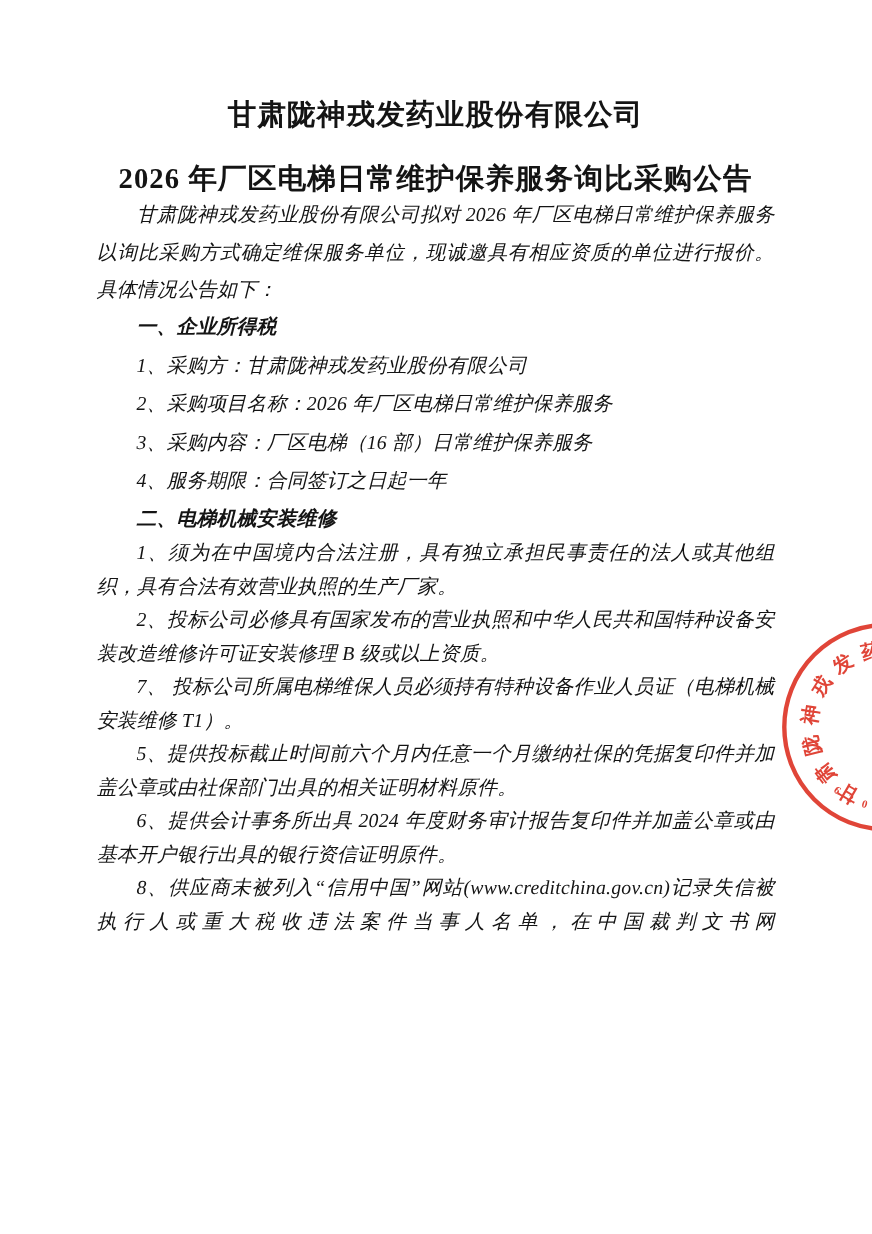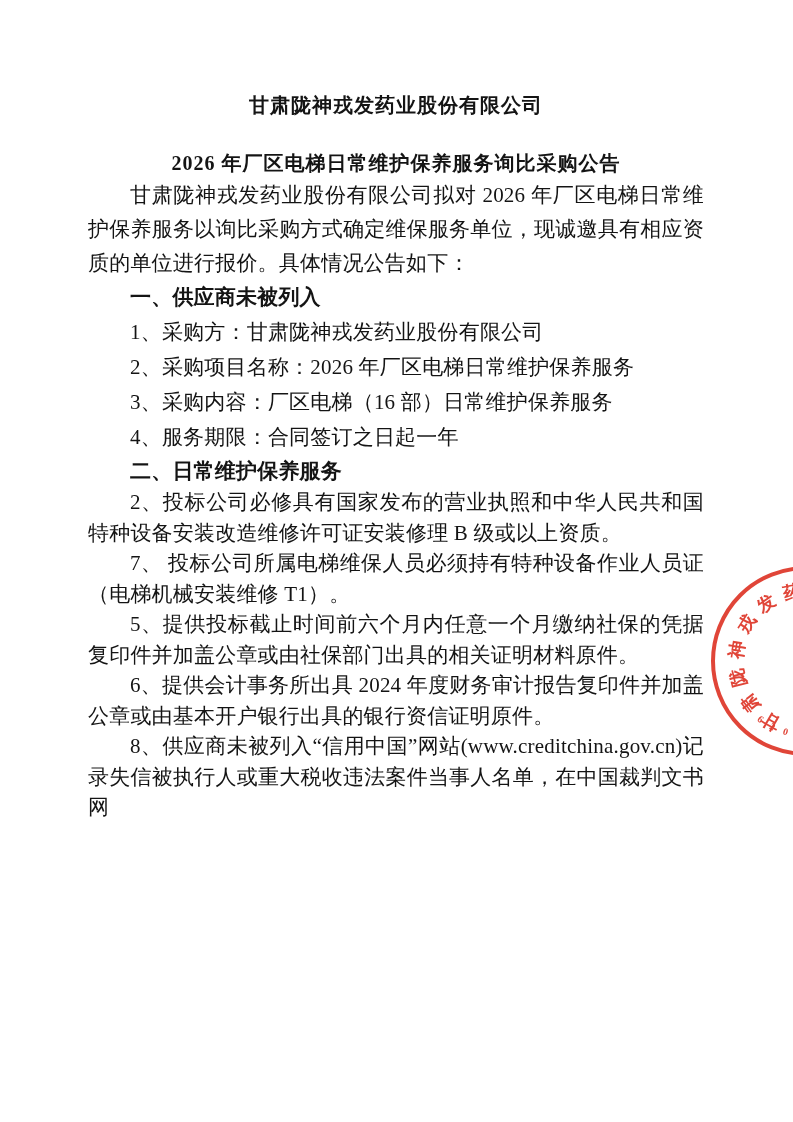--- a/index.html
+++ b/index.html
@@ -14,33 +14,34 @@
     color: #141414;
   }
   .content {
     position: absolute;
     left: 88px;
     top: 90px;
     width: 616px;
   }
   .doc-title {
     margin: 0;
-    font-size: 20px;
+    font-size: 26px;
     font-weight: 700;
     text-align: center;
     line-height: 30px;
     letter-spacing: 1px;
   }
   .doc-title.second { margin-top: 28px; }
   p.para {
     margin: 0;
-    font-size: 21px;
+    font-size: 18px;
     text-indent: 2em;
     text-align: justify;
     letter-spacing: 0.2px;
+    font-style: italic;
   }
   .intro { margin-top: 46px; line-height: 34px; }
   .sec-heading { font-weight: 700; }
   .s1 { line-height: 35px; }
   .s1-heading { line-height: 35px; }
   .s2-heading { line-height: 32px; }
   .s2 { line-height: 30.5px; }
   .last-justify { text-align-last: justify; }
   
   .seal {
@@ -74,27 +75,28 @@
 <body>
 
 <div class="page">
   <div class="content">
 
     <h1 class="doc-title">甘肃陇神戎发药业股份有限公司</h1>
     <h1 class="doc-title second">2026 年厂区电梯日常维护保养服务询比采购公告</h1>
 
     <p class="para intro">甘肃陇神戎发药业股份有限公司拟对 2026 年厂区电梯日常维护保养服务以询比采购方式确定维保服务单位，现诚邀具有相应资质的单位进行报价。具体情况公告如下：</p>
 
-    <p class="para s1-heading sec-heading">一、供应商未被列入</p>
+    <p class="para s1-heading sec-heading">一、企业所得税</p>
     <p class="para s1">1、采购方：甘肃陇神戎发药业股份有限公司</p>
     <p class="para s1">2、采购项目名称：2026 年厂区电梯日常维护保养服务</p>
     <p class="para s1">3、采购内容：厂区电梯（16 部）日常维护保养服务</p>
     <p class="para s1">4、服务期限：合同签订之日起一年</p>
 
-    <p class="para s2-heading sec-heading">二、日常维护保养服务</p>
+    <p class="para s2-heading sec-heading">二、电梯机械安装维修</p>
+    <p class="para s2">1、须为在中国境内合法注册，具有独立承担民事责任的法人或其他组织，具有合法有效营业执照的生产厂家。</p>
     <p class="para s2">2、投标公司必修具有国家发布的营业执照和中华人民共和国特种设备安装改造维修许可证安装修理 B 级或以上资质。</p>
     <p class="para s2">7、 投标公司所属电梯维保人员必须持有特种设备作业人员证（电梯机械安装维修 T1）。</p>
     <p class="para s2">5、提供投标截止时间前六个月内任意一个月缴纳社保的凭据复印件并加盖公章或由社保部门出具的相关证明材料原件。</p>
     <p class="para s2">6、提供会计事务所出具 2024 年度财务审计报告复印件并加盖公章或由基本开户银行出具的银行资信证明原件。</p>
     <p class="para s2 last-justify">8、供应商未被列入“信用中国”网站(www.creditchina.gov.cn)记录失信被执行人或重大税收违法案件当事人名单，在中国裁判文书网</p>
 
   </div>
 
   <div class="seal" style="border-color: rgb(222, 54, 40);">
     <div class="seal-chars">

